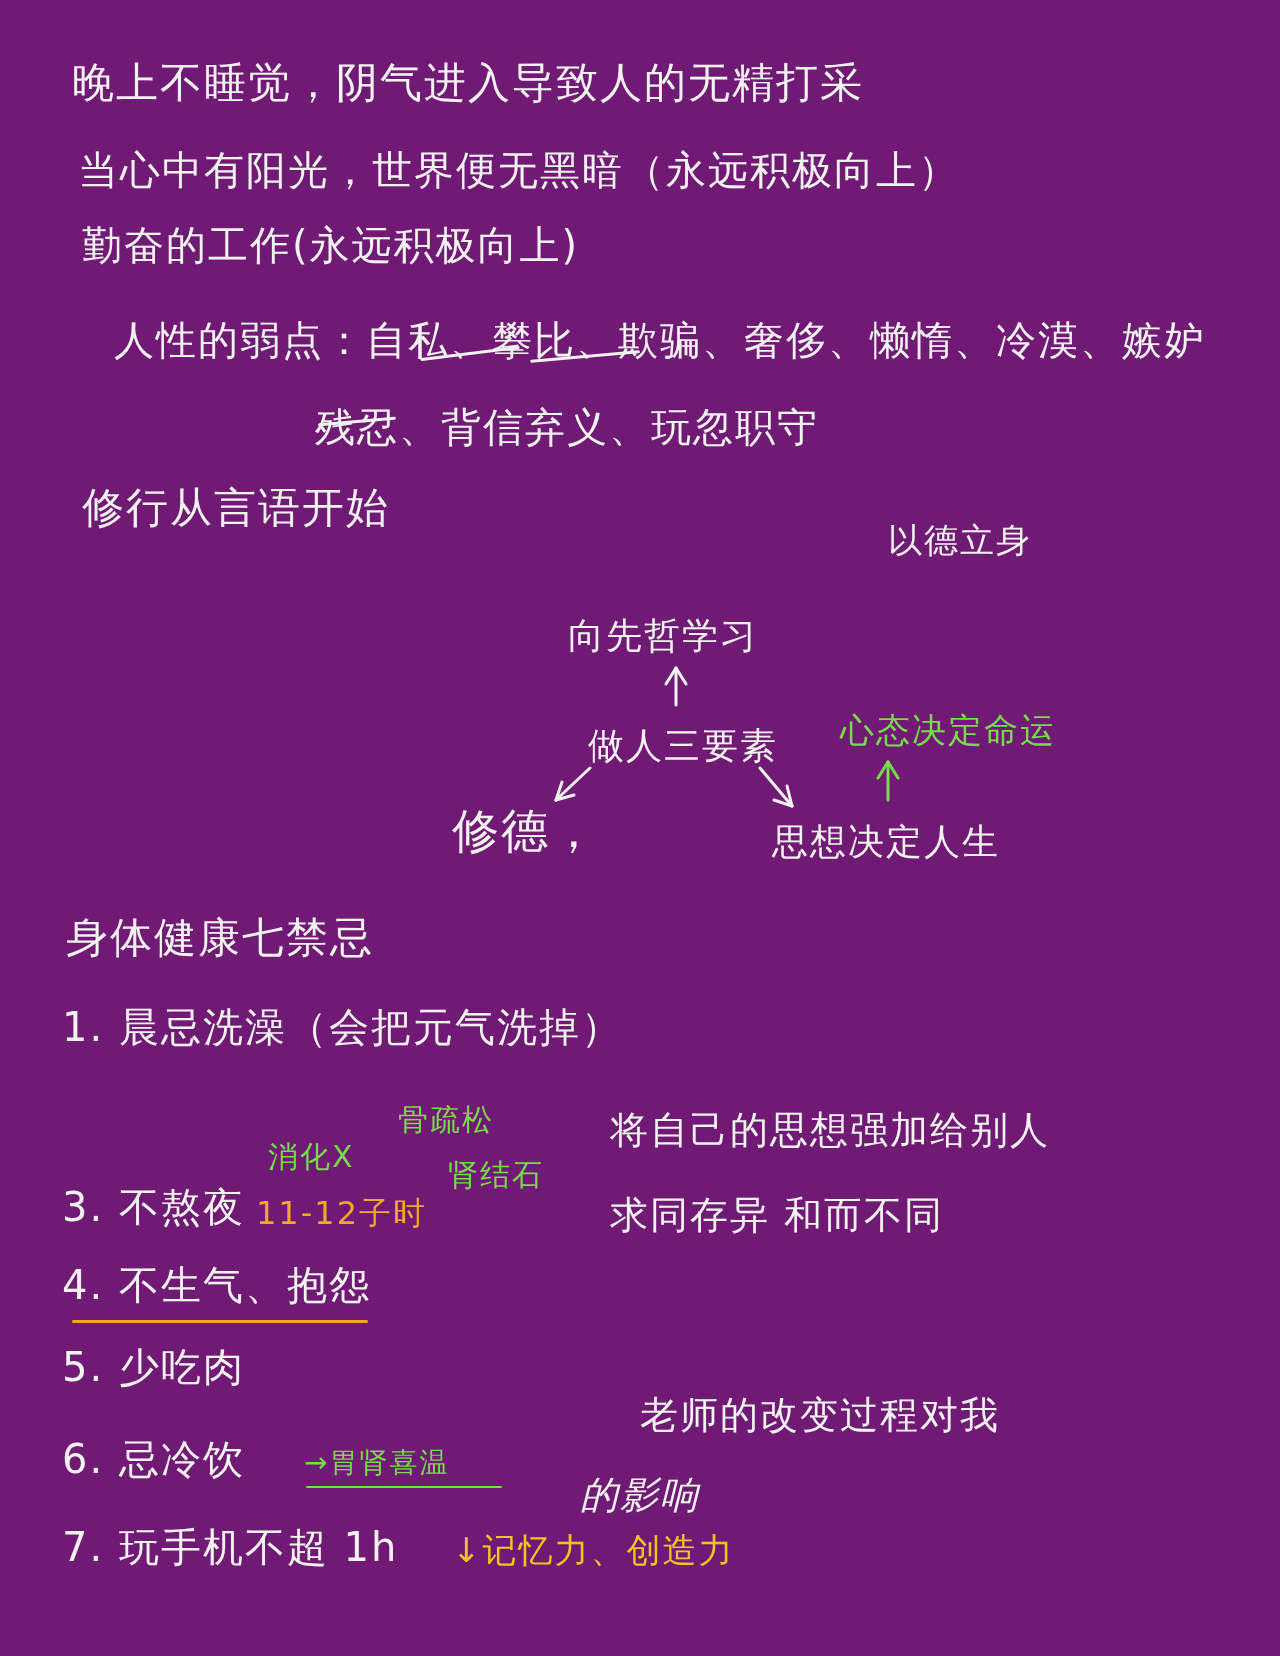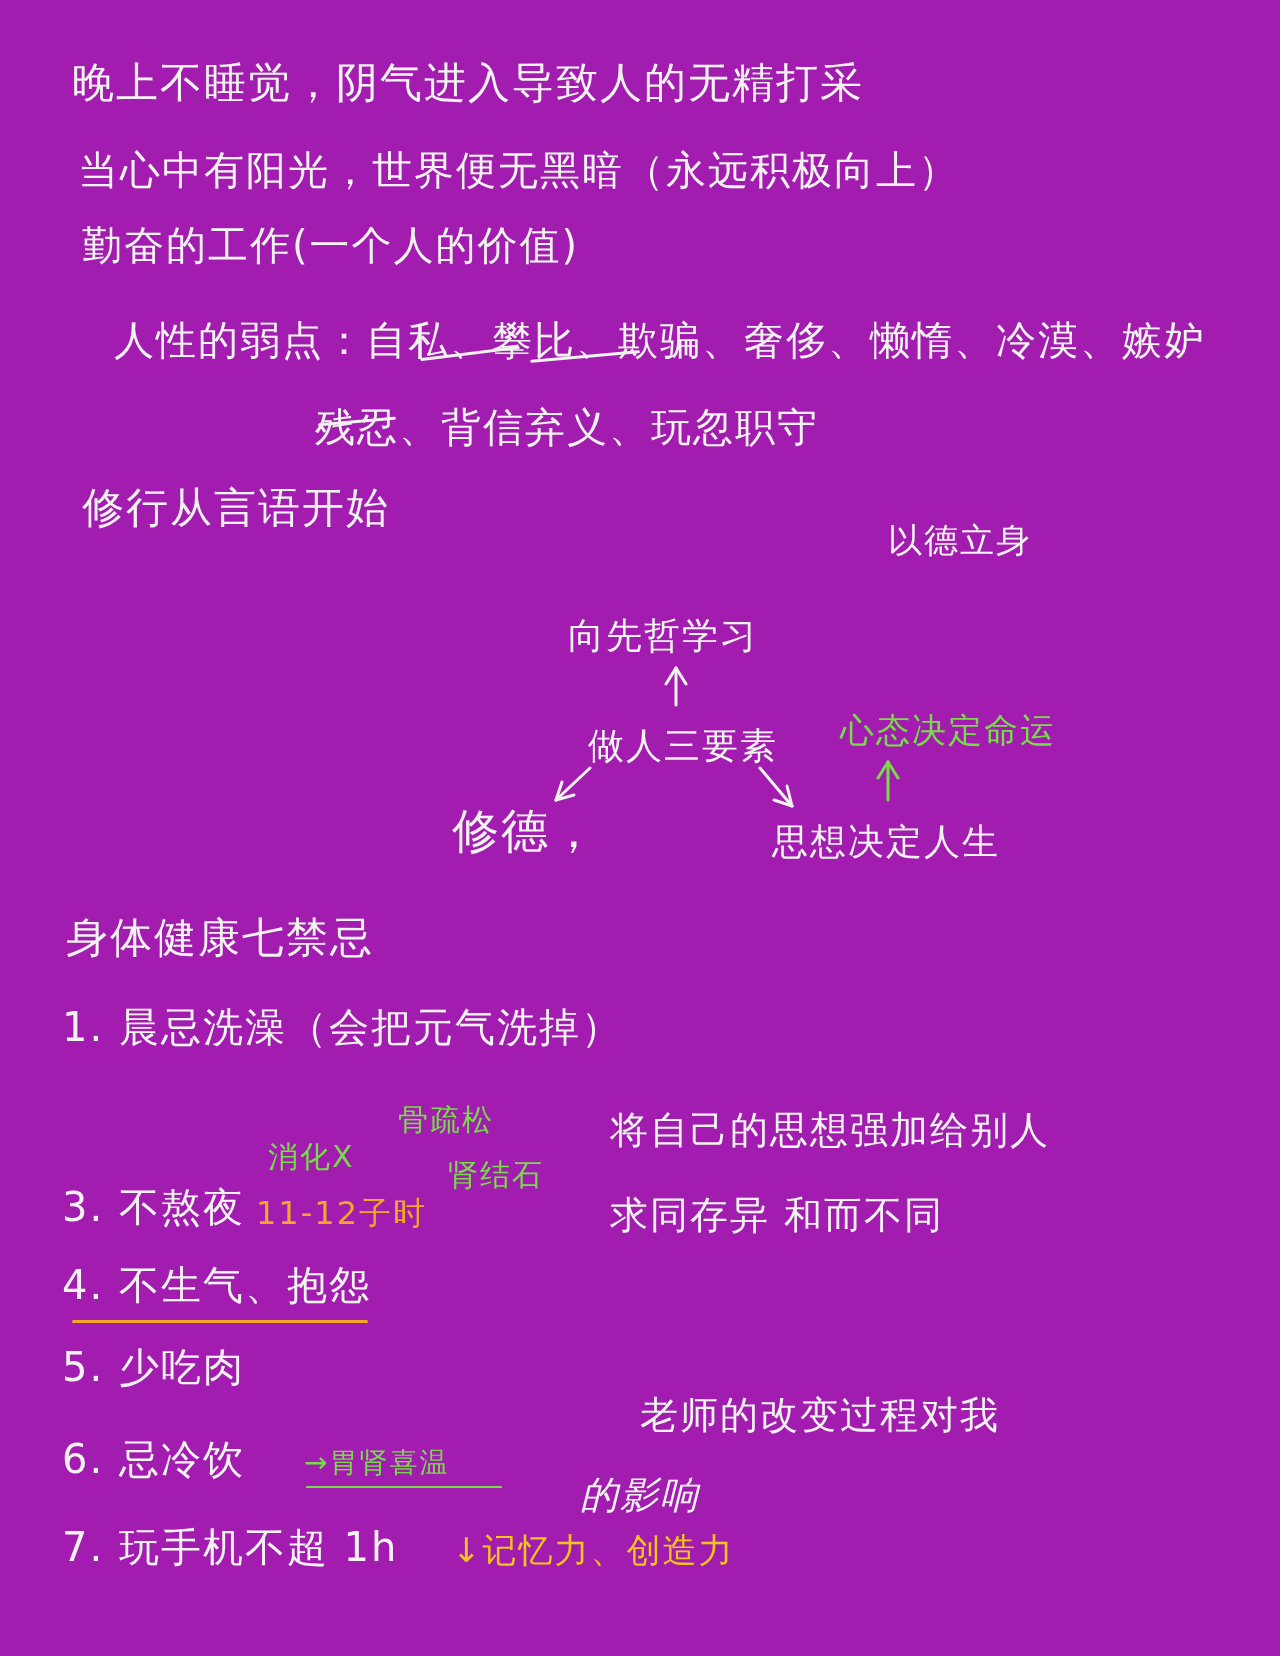--- a/index.html
+++ b/index.html
@@ -7,21 +7,21 @@
     padding: 0;
     background: #000;
   }
   body {
     font-family: "Liberation Sans", sans-serif;
   }
   #board {
     position: relative;
     width: 1280px;
     height: 1656px;
-    background: #a21caf;
+    background: #701a75;
     overflow: hidden;
   }
   .hw {
     position: absolute;
     color: #f2f2f0;
     font-family: "DejaVu Sans", sans-serif;
     font-weight: 500;
     letter-spacing: 2px;
     white-space: nowrap;
     transform-origin: left center;
@@ -55,21 +55,21 @@
 </style>
 </head>
 <body>
 
 <div id="board">
 
   <div class="hw" style="left:72px; top:55px; font-size:42px;">晚上不睡觉，阴气进入导致人的无精打采</div>
 
   <div class="hw" style="left:78px; top:143px; font-size:40px;">当心中有阳光，世界便无黑暗（永远积极向上）</div>
 
-  <div class="hw" style="left:82px; top:218px; font-size:40px;">勤奋的工作(一个人的价值)</div>
+  <div class="hw" style="left:82px; top:218px; font-size:40px;">勤奋的工作(永远积极向上)</div>
 
   <div class="hw" style="left:82px; top:313px; font-size:40px;margin-left:32px;">人性的弱点：自私、攀比、欺骗、奢侈、懒惰、冷漠、嫉妒</div>
 
   <div class="hw" style="left:315px; top:400px; font-size:40px;">残忍、背信弃义、玩忽职守</div>
 
   <div class="hw" style="left:82px; top:480px; font-size:42px;">修行从言语开始</div>
 
   <div class="hw" style="left:888px; top:518px; font-size:34px;">以德立身</div>
 
   <div class="strike" style="left:420px; top:352px; width:100px; transform: rotate(-7deg);"></div>

